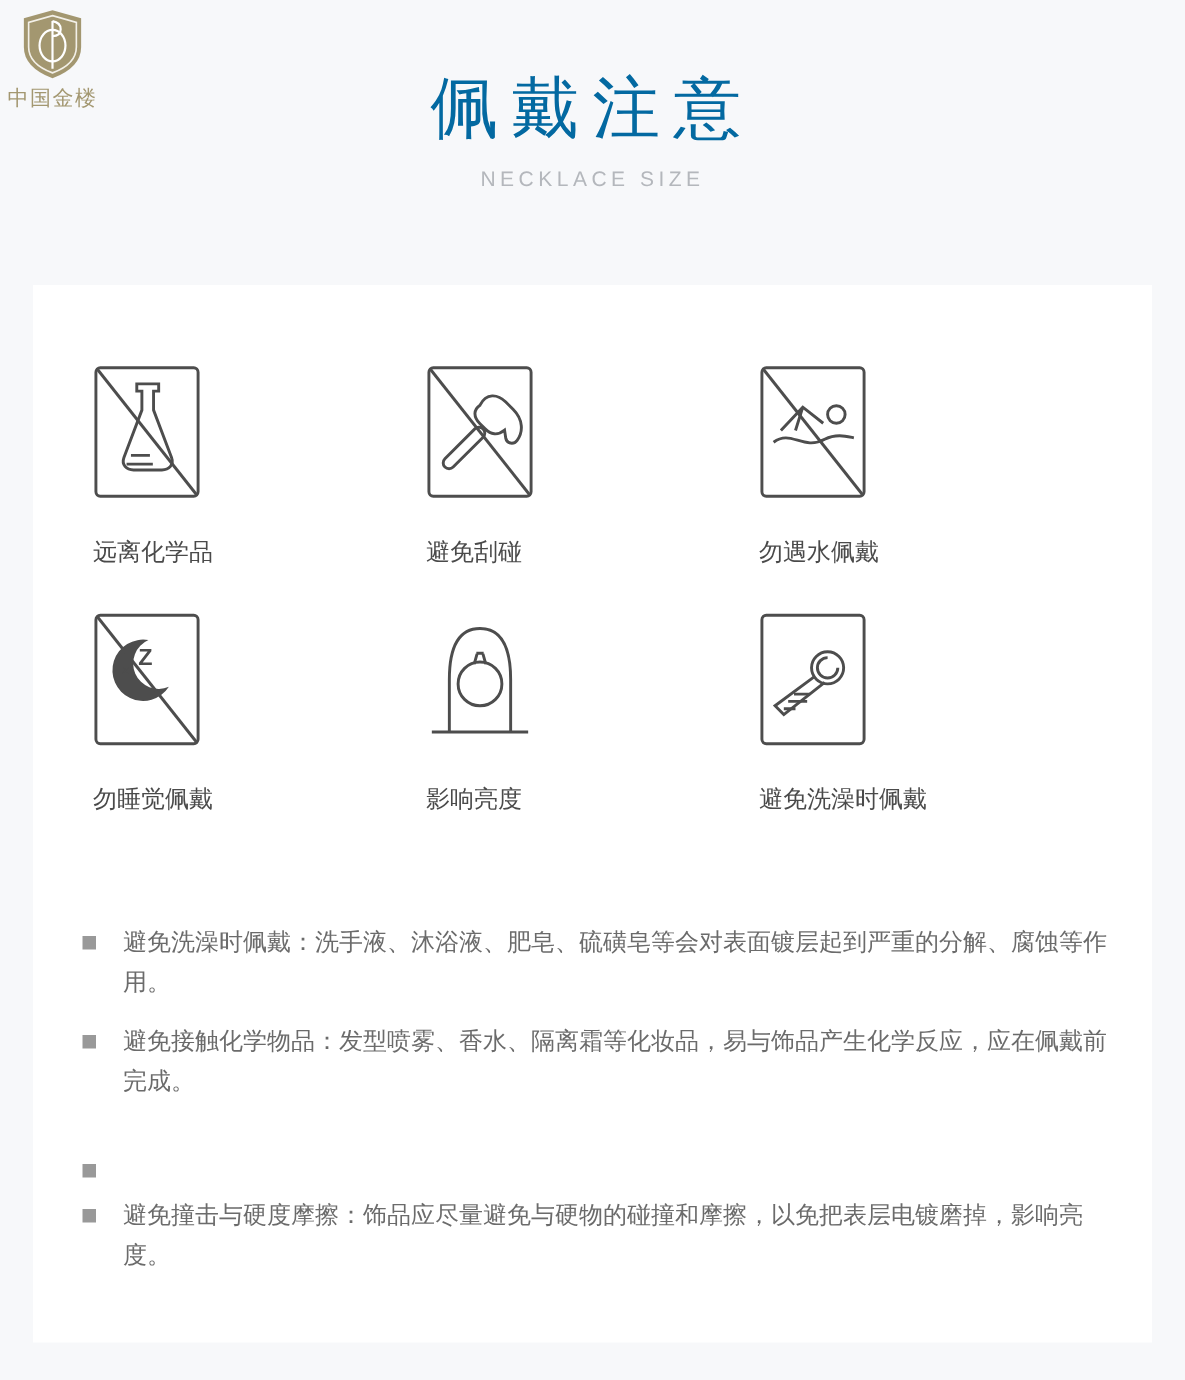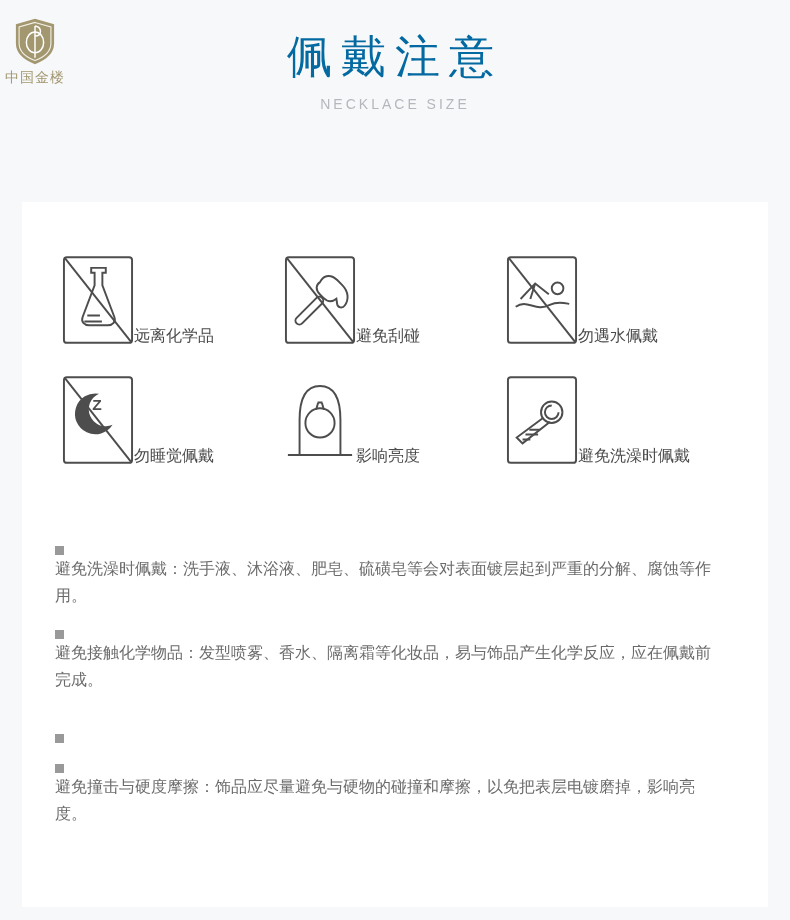--- a/index.html
+++ b/index.html
@@ -5,39 +5,39 @@
   html,body{margin:0;padding:0;}
   body{
     width:790px;height:920px;
     background:#f7f8fa;
     font-family:"Liberation Sans","DejaVu Sans",sans-serif;
     -webkit-font-smoothing:antialiased;
   }
   .page{position:relative;width:790px;height:920px;overflow:hidden;}
 
   
-  .header{position:relative;height:190px;box-sizing:border-box;padding-top:19px;text-align:center;margin-top:12px;}
+  .header{position:relative;height:190px;box-sizing:border-box;padding-top:46px;text-align:center;}
   .brand{position:absolute;left:2px;top:5px;width:66px;text-align:center;}
   .brand svg{display:block;margin:0 auto;}
   .brand-name{margin-top:3px;font-size:14px;letter-spacing:1px;color:#a39770;white-space:nowrap;}
   .title{margin:0;font-size:45px;line-height:52px;font-weight:500;letter-spacing:9px;color:#0369a1;}
   .subtitle{margin-top:10px;font-size:14px;line-height:23px;letter-spacing:3px;color:#b4b7bc;}
 
   
   .card{margin:0 22px;height:705px;background:#ffffff;box-sizing:border-box;}
 
   
   .icon-grid{display:grid;grid-template-columns:repeat(3,1fr);row-gap:30px;padding:53px 40px 0;}
-  .icon-cell{display:flex;align-items:flex-end;}
+  .icon-cell{display:flex;flex-direction:column;align-items:flex-start;gap:17px;}
   .icon-cell svg{display:block;}
   .icon-label{margin-top:9px;font-size:16px;line-height:19px;color:#4a4a4a;white-space:nowrap;}
 
   
   .notes{list-style:none;margin:72px 0 0;padding:0 30px 0 33px;}
-  .note{display:flex;font-size:16px;line-height:27px;color:#6b6b6b;flex-direction:column;}
+  .note{display:flex;font-size:16px;line-height:27px;color:#6b6b6b;}
   .note:nth-child(odd){margin-bottom:12px;}
   .note:nth-child(even){margin-bottom:32px;}
   .bullet{flex:none;width:9px;height:9px;margin:9px 18px 0 0;background:#999999;}
   .note-text{display:block;max-width:656px;}
 
   .ic{stroke:#4d4d4d;stroke-width:2;fill:none;}
   .ic text{stroke:none;fill:#4d4d4d;font-family:"Liberation Sans",sans-serif;font-weight:bold;}
 </style>
 </head>
 <body>

